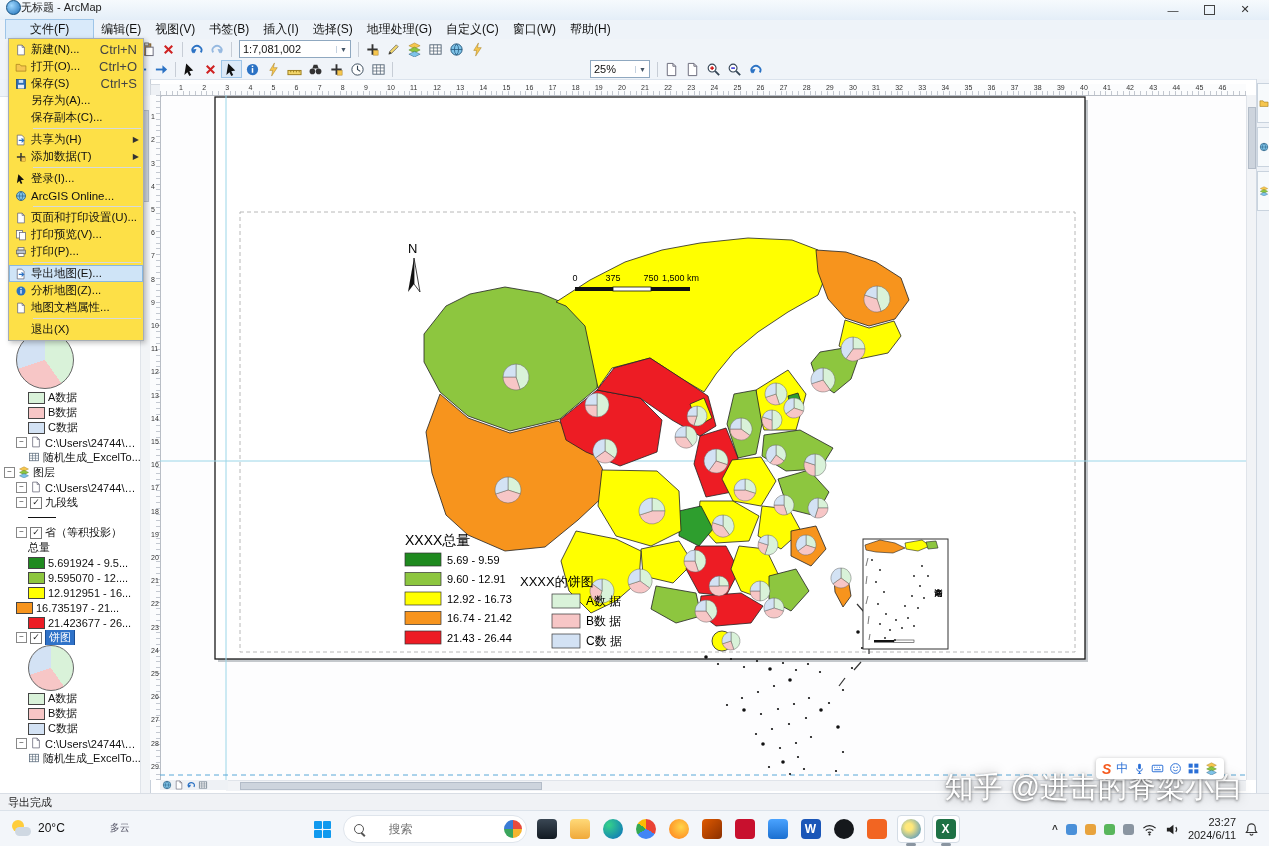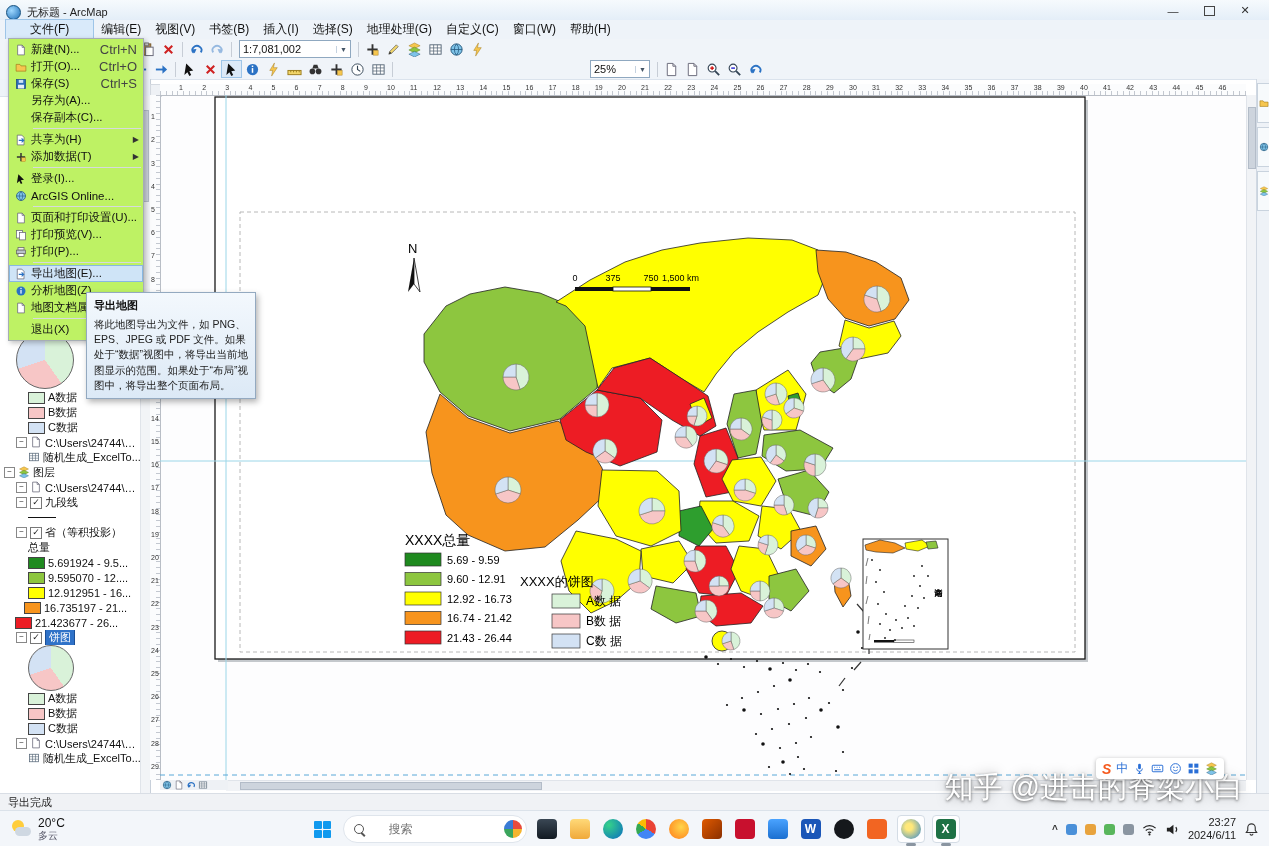--- a/index.html
+++ b/index.html
@@ -1,20 +1,20 @@
 <!DOCTYPE html>
 <html><head>
 <meta charset="utf-8">
 <style>
   html,body{margin:0;padding:0;background:#555;}
   #root{position:relative;width:1269px;height:846px;overflow:hidden;background:#fff;
         font-family:"Liberation Sans","DejaVu Sans",sans-serif;font-size:12px;color:#111;}
   
   .titlebar{position:absolute;left:0;top:0;right:0;height:20px;background:linear-gradient(#f6fafd,#e4eef8);
-            border-bottom:1px solid #d4dee9;display:flex;align-items:flex-end;gap:6px;padding:0 6px;}
+            border-bottom:1px solid #d4dee9;display:flex;align-items:flex-start;padding:0 6px;}
   .app-icon{width:13px;height:13px;border-radius:50%;background:radial-gradient(circle at 35% 35%,#9fd8ff,#1f6fb8);
             border:1px solid #14507f;}
   .title-text{font-size:11px;color:#222;}
   .win-controls{margin-left:auto;display:flex;}
   .win-btn{width:36px;height:19px;display:flex;align-items:center;justify-content:center;font-size:11px;color:#333;}
   .restore-box{width:9px;height:8px;border:1px solid #444;}
   .menubar{position:absolute;left:0;top:20px;right:0;height:19px;background:#eef3f9;border-bottom:1px solid #dbe3ed;
            display:flex;align-items:center;padding-left:5px;}
   .menu-item{padding:2px 7px;font-size:12px;white-space:nowrap;}
   .menu-item.open{background:#d9eafa;border:1px solid #9ec5e8;padding:1px 24px;}
@@ -65,21 +65,21 @@
   #map-svg{position:absolute;left:160px;top:95px;width:1086px;height:685px;}
   .vscroll{position:absolute;left:1246px;top:95px;width:10px;height:685px;background:#f1f3f6;border-left:1px solid #e0e4ea;}
   .vthumb{position:absolute;left:1px;right:1px;top:12px;height:60px;background:#cdd4dd;border:1px solid #b3bcc8;}
   .hscroll{position:absolute;left:226px;top:780px;width:1020px;height:10px;background:#f1f3f6;border-top:1px solid #e0e4ea;}
   .hthumb{position:absolute;top:1px;bottom:1px;left:14px;width:300px;background:#cdd4dd;border:1px solid #b3bcc8;}
   .mini-toolbar{position:absolute;left:160px;top:780px;width:66px;height:10px;background:#eef1f5;display:flex;align-items:center;gap:2px;padding-left:2px;}
   .right-rail{position:absolute;left:1256px;top:79px;width:13px;bottom:53px;background:#eef2f7;border-left:1px solid #d0d8e2;
               display:flex;flex-direction:column;align-items:center;gap:4px;padding-top:4px;}
   .rail-btn{width:12px;height:38px;background:#f7fafc;border:1px solid #c9d3de;display:flex;align-items:center;justify-content:center;}
   
-  .file-menu{position:absolute;left:8px;top:38px;width:134px;background:#bef264;border:1px solid #a6adb5;
+  .file-menu{position:absolute;left:8px;top:38px;width:134px;background:#fde047;border:1px solid #a6adb5;
              box-shadow:2px 2px 5px rgba(0,0,0,.25);padding:2px 0;z-index:30;}
   .fm-row{position:relative;height:17px;display:flex;align-items:center;font-size:11.5px;padding-left:2px;}
   .fm-gutter{width:20px;height:15px;display:flex;align-items:center;justify-content:center;flex:none;}
   .fm-label{white-space:nowrap;}
   .fm-shortcut{position:absolute;right:6px;font-size:13px;color:#444;}
   .fm-sub{position:absolute;right:4px;font-size:8px;color:#333;}
   .fm-row.hl{background:#cfe4f7;outline:1px solid #88b8e2;outline-offset:-1px;}
   .fm-sep{height:1px;background:#d6dade;margin:2px 2px 2px 24px;}
   .menu-tooltip{position:absolute;left:86px;top:292px;width:154px;z-index:31;background:linear-gradient(#f3f8fd,#dcE9f6);
                 border:1px solid #93a9c0;box-shadow:2px 3px 6px rgba(0,0,0,.3);padding:5px 7px;font-size:10.5px;}
@@ -96,21 +96,21 @@
   .sogou-logo{color:#f55a1e;font-weight:bold;font-style:italic;font-size:14px;}
   .sogou-mode{color:#2a6fd6;font-size:12px;}
   .sg-ic{width:13px;height:13px;}
   
   .taskbar{position:absolute;left:0;top:810px;right:0;height:36px;background:rgba(243,246,250,.97);
            border-top:1px solid #dbe2ea;display:flex;align-items:center;z-index:50;}
   .weather{display:flex;align-items:center;gap:6px;padding:0 10px;}
   .w-icon{position:relative;width:22px;height:20px;}
   .w-sun{position:absolute;left:2px;top:1px;width:12px;height:12px;border-radius:50%;background:#ffcd3c;}
   .w-cloud{position:absolute;left:5px;top:8px;width:16px;height:9px;border-radius:6px;background:#cfd8e2;}
-  .w-text{display:flex;flex-direction:column;line-height:1.1;}
+  .w-text{display:flex;line-height:1.1;gap:45px;}
   .w-temp{font-size:12px;} .w-desc{font-size:10px;color:#556;}
   .tb-center{position:absolute;left:50%;transform:translateX(-50%);display:flex;align-items:center;gap:7px;}
   .start-btn{width:26px;height:26px;border-radius:4px;display:flex;align-items:center;justify-content:center;}
   .win-logo{display:grid;grid-template-columns:8px 8px;grid-template-rows:8px 8px;gap:1px;}
   .win-logo i{background:#1099ee;border-radius:1px;}
   .search-pill{width:168px;height:26px;border-radius:14px;background:#fff;border:1px solid #dfe5ec;
                display:flex;align-items:center;gap:6px;padding:0 4px 0 10px;}
   .mag{width:8px;height:8px;border:1.8px solid #555;border-radius:50%;position:relative;flex:none;}
   .mag::after{content:"";position:absolute;left:7px;top:7px;width:5px;height:1.8px;background:#555;transform:rotate(45deg);transform-origin:0 0;}
   .search-input{border:none;outline:none;background:transparent;flex:1;font-size:12px;min-width:0;
@@ -585,25 +585,25 @@
           <span class="tlabel">5.691924 - 9.5...</span>
         </div>
         <div class="trow" style="padding-left: 28px;">
           <span class="swatch" style="background:#8dc63f"></span>
           <span class="tlabel">9.595070 - 12....</span>
         </div>
         <div class="trow" style="padding-left: 28px;">
           <span class="swatch" style="background:#ffff00"></span>
           <span class="tlabel">12.912951 - 16...</span>
         </div>
-        <div class="trow" style="padding-left: 24px;">
+        <div class="trow" style="padding-left: 16px;">
           <span class="swatch" style="background:#f7941d"></span>
           <span class="tlabel">16.735197 - 21...</span>
         </div>
-        <div class="trow" style="padding-left: 15px;">
+        <div class="trow" style="padding-left: 28px;">
           <span class="swatch" style="background:#ed1c24"></span>
           <span class="tlabel">21.423677 - 26...</span>
         </div>
         <div class="trow" style="padding-left: 16px;">
           <span class="minus">−</span>
           <span class="chk">✓</span>
           <span class="tlabel editing">饼图</span>
         </div>
         <div class="trow" style="padding-left: 28px; height: 46px;">
           <span class="bigpie"></span>
@@ -1231,24 +1231,20 @@
         </span>
         <span class="fm-label">地图文档属性...</span>
       </div>
       <div class="fm-sep"></div>
       <div class="fm-row">
         <span class="fm-gutter"></span>
         <span class="fm-label">退出(X)</span>
       </div>
     </div>
 
-  <div class="menu-tooltip">
-    <h4>导出地图</h4>
-    <p>将此地图导出为文件，如 PNG、EPS、JPEG 或 PDF 文件。如果处于“数据”视图中，将导出当前地图显示的范围。如果处于“布局”视图中，将导出整个页面布局。</p>
-  </div>
 
   <div class="statusbar">
     <span>导出完成</span>
   </div>
 
   <div class="sogou-bar">
     <span class="sogou-logo">S</span>
     <span class="sogou-mode">中</span>
     <svg class="sg-ic">
         <use href="#i-mic"></use>

